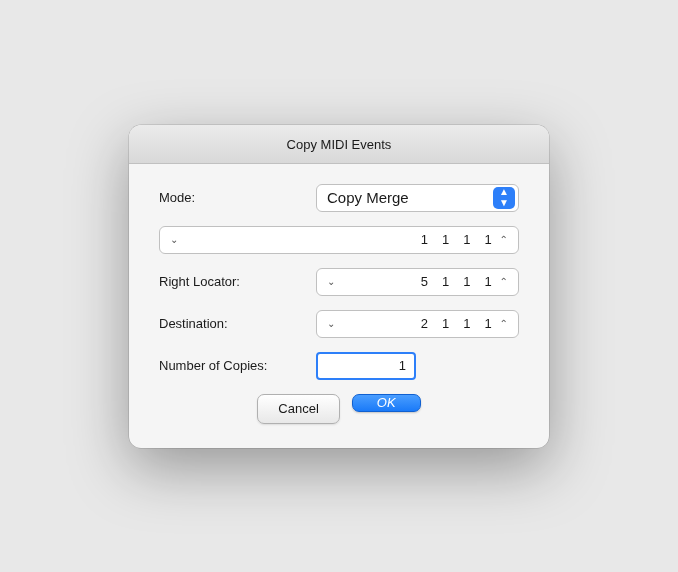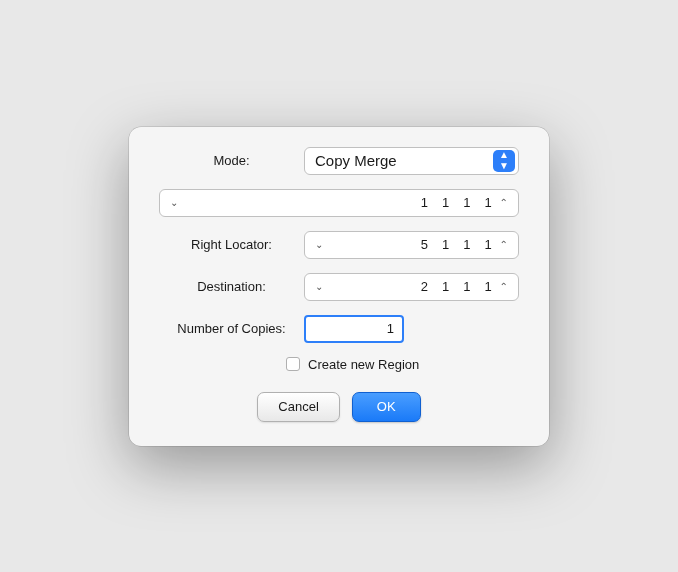--- a/index.html
+++ b/index.html
@@ -47,23 +47,23 @@
 
     .row {
       display: flex;
       align-items: center;
       margin-bottom: 14px;
     }
 
     .label {
       font-size: 13px;
       color: #1a1a1a;
-      text-align: center;
+      text-align: left;
       min-width: 145px;
-      margin-right: 0;
+      margin-right: 12px;
       font-weight: 400;
     }
 
     
     .select-container {
       position: relative;
       flex: 1;
     }
 
     .mode-select {
@@ -196,37 +196,41 @@
       background: linear-gradient(to bottom, #ffffff, #e8e8e8);
       border: 1px solid #b0b0b0;
       border-radius: 7px;
       font-size: 13px;
       color: #1a1a1a;
       cursor: pointer;
       box-shadow: 0 1px 2px rgba(0,0,0,0.1);
     }
 
     .btn-ok {
-      height: 30px;
+      height: 18px;
       min-width: 60px;
       padding: 0 24px;
       background: linear-gradient(to bottom, #4a9eff, #1a7af8);
       border: 1px solid #1060d0;
       border-radius: 7px;
       font-size: 13px;
       color: white;
       cursor: pointer;
       font-weight: 500;
       box-shadow: 0 1px 2px rgba(0,0,0,0.2);
+      font-style: italic;
     }
   </style>
 </head>
 <body>
 
 <div class="dialog">
+  <div class="title-bar">
+    <span class="title-bar-text">Copy MIDI Events</span>
+  </div>
 
   <div class="content">
 
     <div class="row">
       <span class="label">Mode:</span>
       <div class="select-container">
         <select class="mode-select">
           <option>Copy Merge</option>
           <option>Copy Replace</option>
           <option>Merge</option>
@@ -281,22 +285,18 @@
       </div>
     </div>
 
     <div class="row">
       <span class="label">Number of Copies:</span>
       <input type="text" class="copies-input" value="1" style="">
     </div>
 
   </div>
 
-  <div class="checkbox-row">
-    <div class="checkbox"></div>
-    <span class="checkbox-label">Create new Region</span>
-  </div>
 
   <div class="button-row">
     <button class="btn-cancel">Cancel</button>
     <button class="btn-ok">OK</button>
   </div>
 </div>
 
 </body></html>

